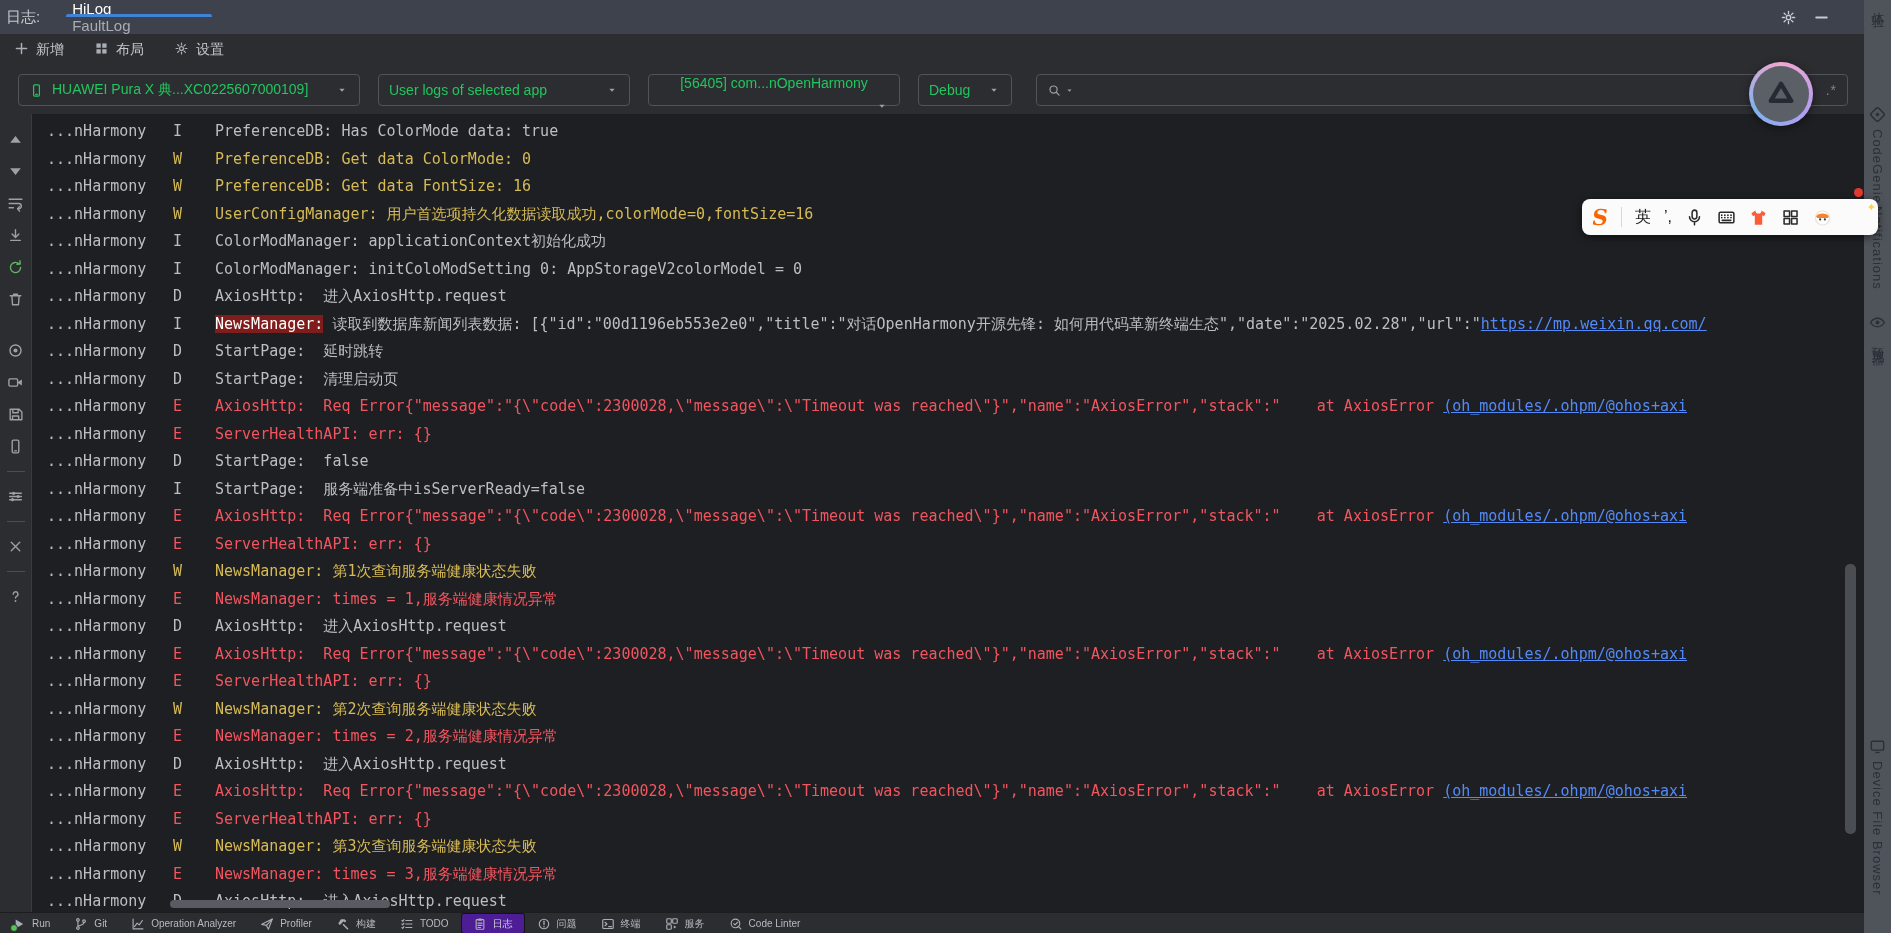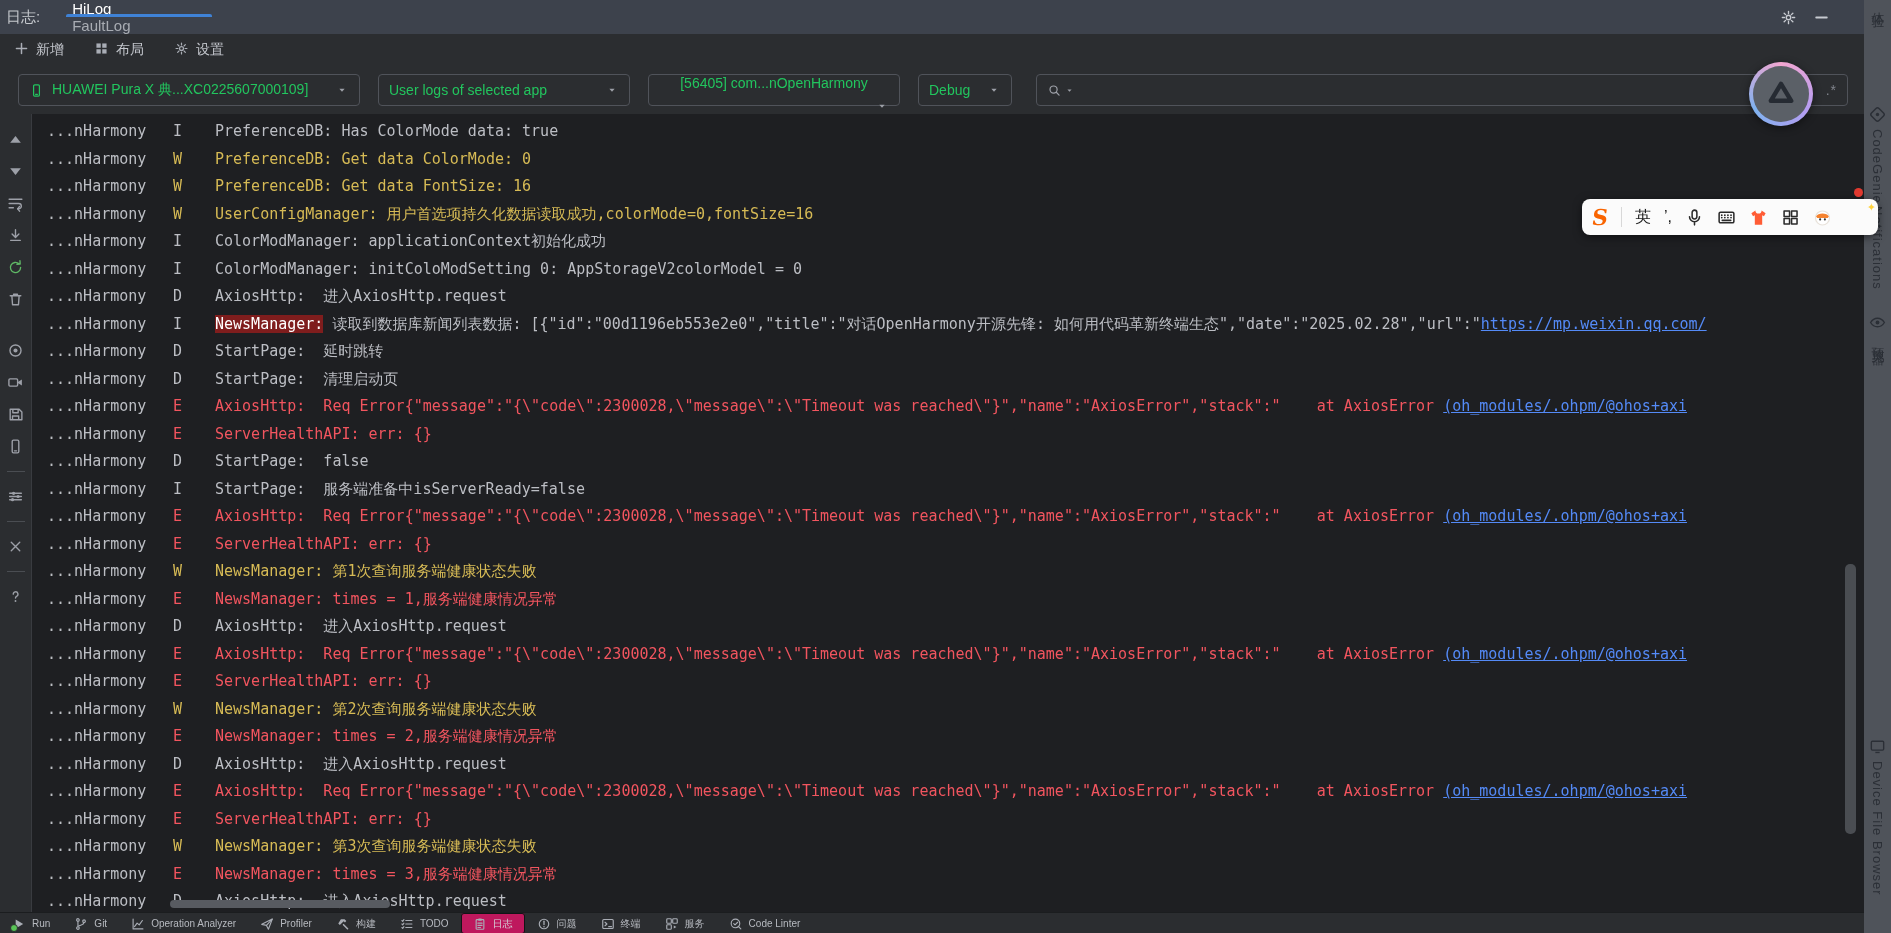--- a/index.html
+++ b/index.html
@@ -76,21 +76,21 @@
   #ime-badge{position:absolute;left:1854px;top:188px;width:9px;height:9px;border-radius:50%;background:#e0392f;z-index:7;}
   
   #stripe{position:absolute;right:0;top:0;width:27px;height:933px;background:#4f535a;z-index:5;}
   .stripe-item{position:absolute;left:0;width:27px;display:flex;flex-direction:column;align-items:center;gap:6px;color:#282c32;}
   .vtext{writing-mode:vertical-lr;transform:none;font-size:13px;color:#2b2f36;letter-spacing:1px;white-space:nowrap;}
   .vtext.cjk{letter-spacing:3px;}
   
   #statusbar{position:absolute;left:0;top:912px;width:1864px;height:21px;background:#2b2d30;
     border-top:1px solid #1b1d1f;display:flex;align-items:center;font-size:10px;color:#b7bac0;gap:0;}
   .sitem{display:flex;align-items:center;gap:6px;padding:1px 12px;height:19px;border-radius:3px;}
-  .sitem.active{background:#be185d;box-shadow:inset 0 0 0 1px #121416;color:#d6d9de;}
+  .sitem.active{background:#4c1d95;box-shadow:inset 0 0 0 1px #121416;color:#d6d9de;}
   .sitem .ico{color:#a9adb5;position:relative;}
   .rundot{position:absolute;left:-2px;bottom:-1px;width:6px;height:6px;border-radius:50%;background:#57c255;border:1px solid #2b2d30;}
 </style>
 </head>
 <body>
 
 <div id="screen">
 
   <div id="titlebar">
     <span id="panel-label">日志:</span>

